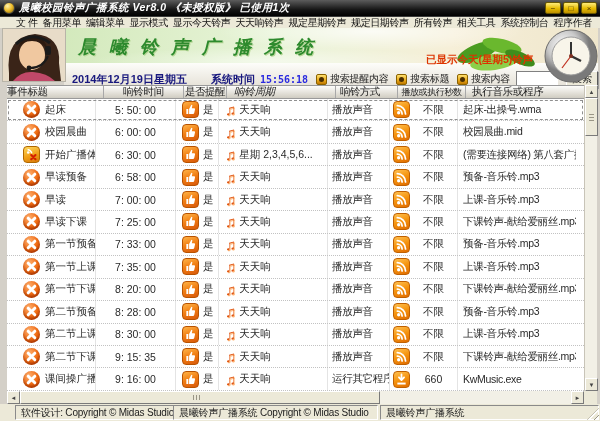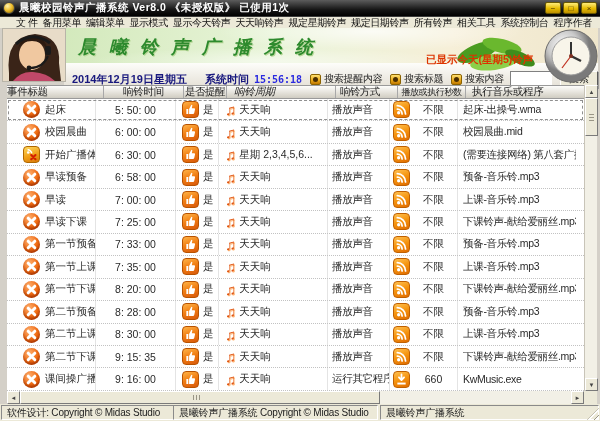--- a/index.html
+++ b/index.html
@@ -8,21 +8,21 @@
     background:#d4d0c8;font-family:"Liberation Sans",sans-serif;
     -webkit-font-smoothing:antialiased;
   }
   
   .titlebar{position:absolute;top:0;left:0;right:0;height:16px;
     background:linear-gradient(#5c5c5c,#161616 60%,#000);
     display:flex;align-items:center;border-bottom:1px solid #3a3a3a;}
   .title-icon{width:12px;height:12px;border-radius:50%;margin:0 4px 0 3px;flex:0 0 auto;
     background:radial-gradient(circle at 35% 30%,#fff3b0,#f0c030 45%,#8a6700 95%);
     border:1px solid #444;box-sizing:border-box;}
-  .title-text{color:#fff;font-weight:bold;font-size:10.5px;white-space:nowrap;letter-spacing:.5px;}
+  .title-text{color:#fff;font-weight:bold;font-size:10.5px;white-space:nowrap;letter-spacing:.5px;font-style:italic;}
   .win-btns{margin-left:auto;display:flex;gap:2px;padding-right:3px;}
   .win-btn{width:16px;height:12px;font-size:8px;line-height:11px;text-align:center;
     color:#4a3400;border:1px solid #6b5900;border-radius:2px;box-sizing:border-box;
     background:linear-gradient(#ffec7a,#e6bb00 55%,#bd8f00);cursor:default;}
   
   .menubar{position:absolute;top:17px;left:0;right:0;height:11px;
     background:#ece9d8;display:flex;align-items:center;
     font-size:10px;letter-spacing:-.4px;color:#111;white-space:nowrap;overflow:hidden;}
   .menu-file{margin-left:16px;margin-right:14px;}
   .menu-item{margin-right:5px;}
@@ -39,21 +39,21 @@
   .operator{position:absolute;left:0px;top:0px;width:64px;height:54px;z-index:5;
     border:1px solid #b8b4a8;box-sizing:border-box;overflow:hidden;background:#e8dcc8;}
   .leaves{position:absolute;right:56px;top:2px;z-index:2;}
   .clock{position:absolute;right:0px;top:1px;z-index:6;}
   
   .datebar{position:absolute;top:63px;left:64px;right:2px;height:32px;z-index:1;
     background:linear-gradient(#fdfdfa,#e7e3d9 70%,#d7d2c6);
     display:flex;align-items:center;font-size:11px;white-space:nowrap;}
   .d-date{color:#18187e;font-weight:bold;margin-left:8px;}
   .d-week{color:#18187e;font-weight:bold;margin-left:0;}
-  .d-syslabel{color:#18187e;font-weight:bold;margin-left:18px;}
+  .d-syslabel{color:#18187e;font-weight:bold;margin-left:24px;}
   .d-time{color:#2a2ae0;font-weight:bold;margin-left:5px;font-family:"DejaVu Sans Mono",monospace;font-size:10px;}
   .s-group{display:flex;align-items:center;margin-left:8px;}
   .s-ico{width:11px;height:11px;border:1px solid #8a6200;border-radius:2px;box-sizing:border-box;
     background:linear-gradient(#ffe070,#e8a818 60%,#c07800);position:relative;margin-right:3px;flex:0 0 auto;}
   .s-ico::after{content:"";position:absolute;left:2px;top:2px;width:5px;height:5px;border-radius:50%;background:#4a2e00;}
   .s-label{font-size:10px;letter-spacing:-.3px;color:#222;}
   .search-input{width:36px;height:14px;margin-left:6px;border:1px solid;border-color:#808080 #fff #fff #808080;
     background:#fff;font-size:10px;padding:0 2px;}
   .search-btn{width:38px;height:15px;margin-left:8px;font-size:10px;line-height:13px;text-align:center;
     background:#ece9d8;border:1px solid;border-color:#fff #5a5a5a #5a5a5a #fff;box-shadow:1px 1px 0 #9a9a9a;color:#222;}
@@ -108,21 +108,21 @@
     border:1px solid;border-color:#fff #7a7a7a #7a7a7a #fff;flex:0 0 auto;}
   .hthumb::after{content:"";position:absolute;top:3px;bottom:3px;left:172px;width:7px;
     background:repeating-linear-gradient(90deg,#9a9686 0 1px,transparent 1px 3px);}
   .htrack{flex:1 1 auto;}
   .corner{position:absolute;top:391px;left:584px;width:13px;height:13px;background:#ece9d8;z-index:3;}
   
   .statusbar{position:absolute;top:404px;left:0;right:0;height:17px;background:#ece9d8;font-size:10px;color:#222;}
   .spanel{position:absolute;top:1px;height:15px;box-sizing:border-box;background:#ece9d8;
     border:1px solid;border-color:#8a8a8a #fff #fff #8a8a8a;display:flex;align-items:center;
     padding-left:5px;overflow:hidden;white-space:nowrap;letter-spacing:-.2px;}
-  .sp1{left:1px;width:206px;}
+  .sp1{left:15px;width:206px;}
   .sp2{left:173px;width:205px;}
   .sp3{left:380px;right:1px;}
   .grip{position:absolute;right:1px;bottom:1px;width:12px;height:12px;
     background:repeating-linear-gradient(135deg,transparent 0 3px,#9a9686 3px 4px,#fff 4px 5px);
     clip-path:polygon(100% 0,100% 100%,0 100%);}
 </style>
 </head>
 <body>
 
 <div class="titlebar">

